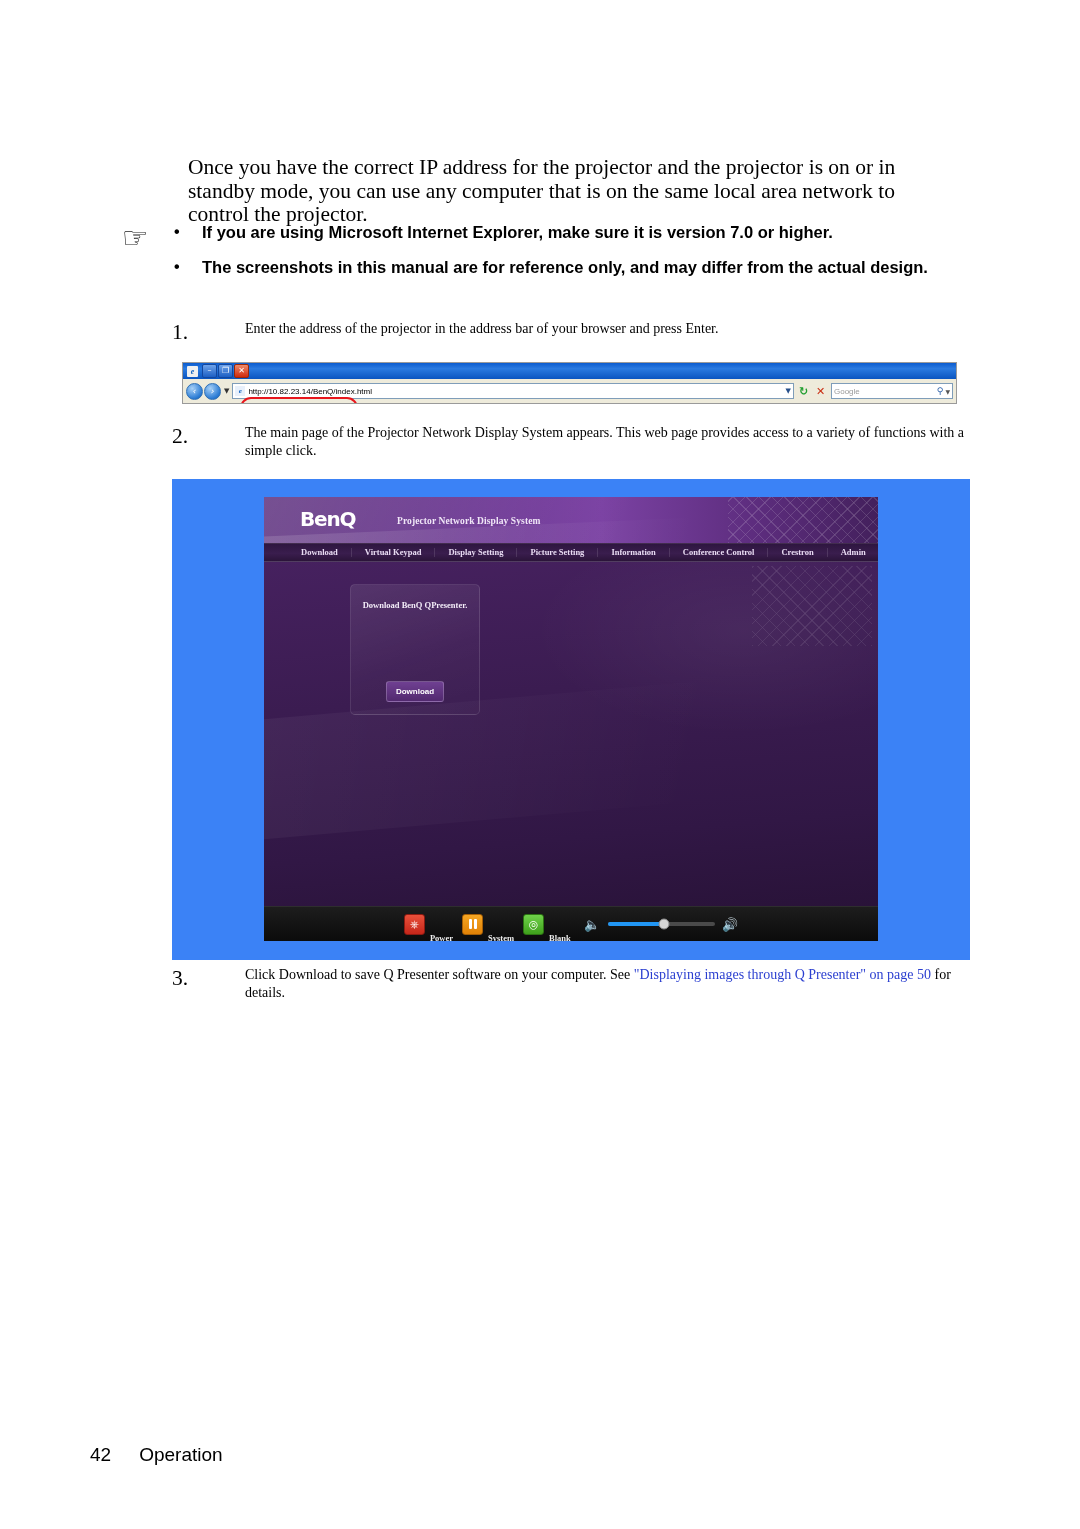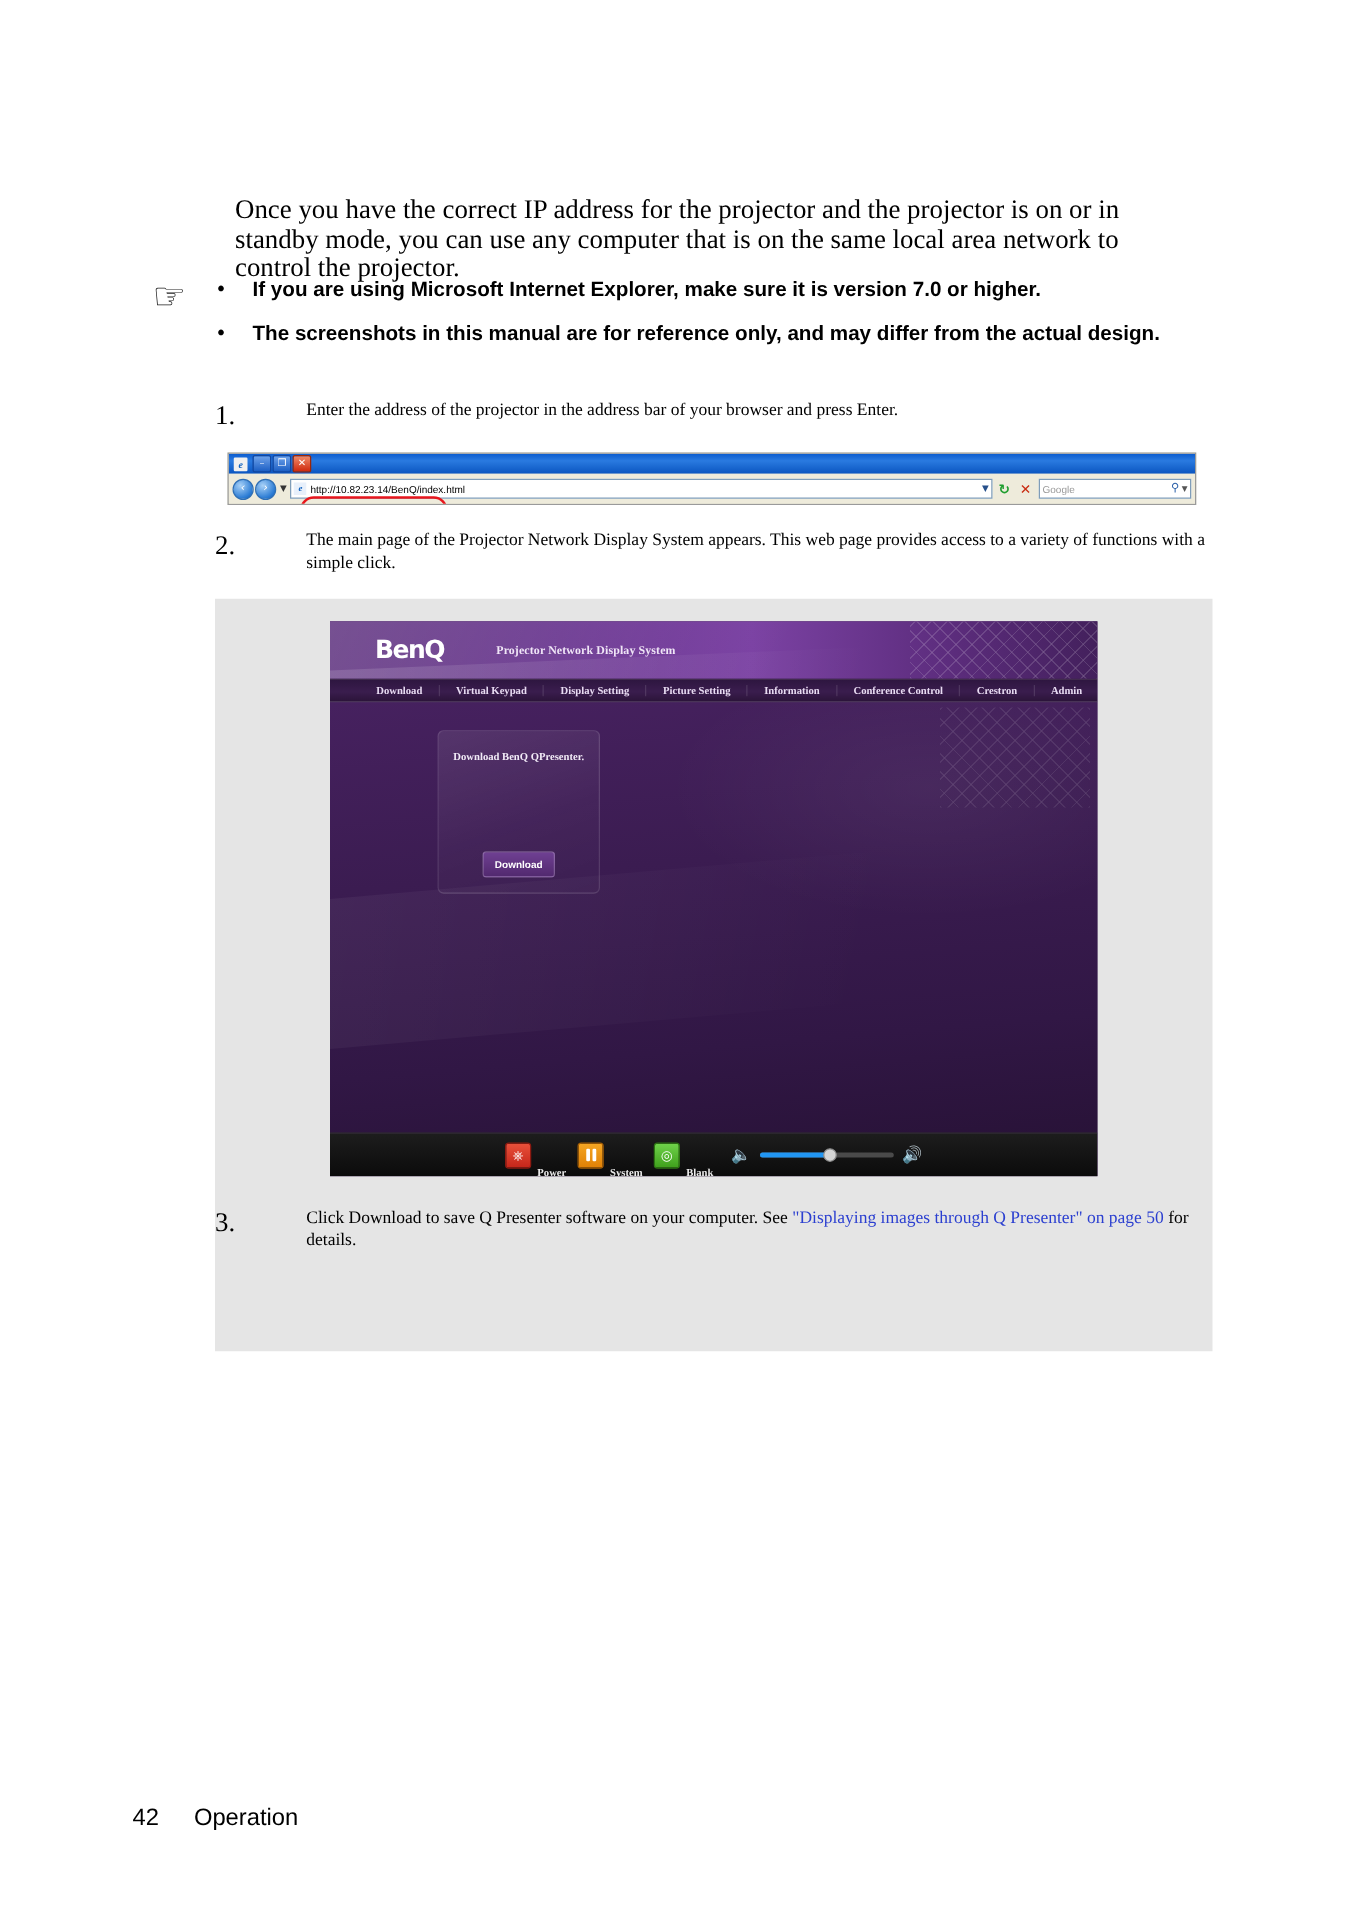--- a/index.html
+++ b/index.html
@@ -295,22 +295,22 @@
     pointer-events: none;
     box-sizing: border-box;
   }
 
   
   .web-shot {
     position: absolute;
     left: 172px;
     top: 479px;
     width: 798px;
-    height: 602px;
-    background: #e5e5e5;
+    height: 481px;
+    background: #3b82f6;
     overflow: hidden;
   }
   .web-inner {
     position: absolute;
     left: 92px;
     top: 18px;
     width: 614px;
     height: 444px;
     background: linear-gradient(170deg, #4a2364 0%, #3e1d55 40%, #341848 75%, #2a1239 100%);
     overflow: hidden;
@@ -523,21 +523,20 @@
   .footer {
     position: absolute;
     left: 90px;
     top: 1444px;
     display: flex;
     align-items: flex-end;
     gap: 28px;
     font-family: "Liberation Sans", sans-serif;
     font-size: 19px;
     color: #000;
-    margin-left: 16px;
   }
 </style>
 </head>
 <body>
 
 <div class="page">
 
 
   <div class="intro">
     <p>Once you have the correct IP address for the projector and the projector is on or in standby mode, you can use any computer that is on the same local area network to control the projector.</p>

